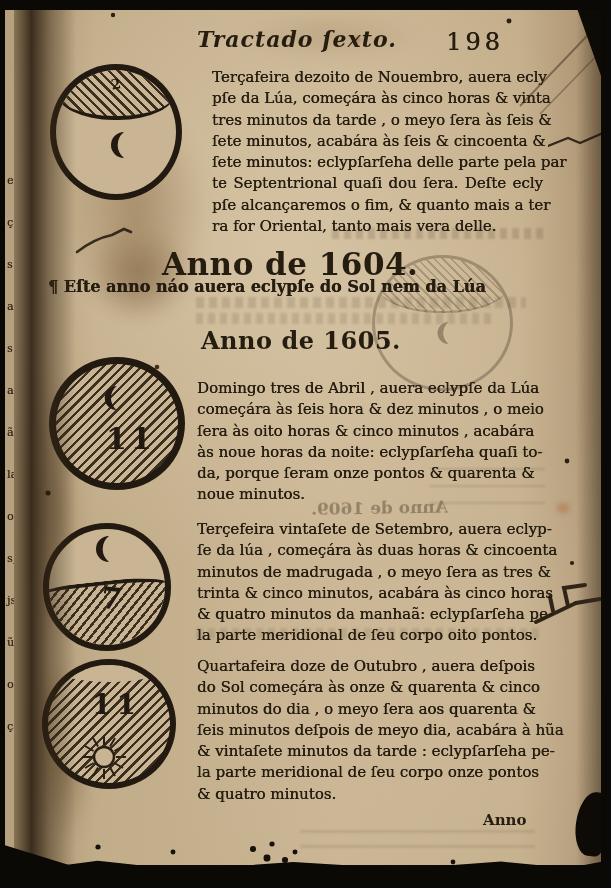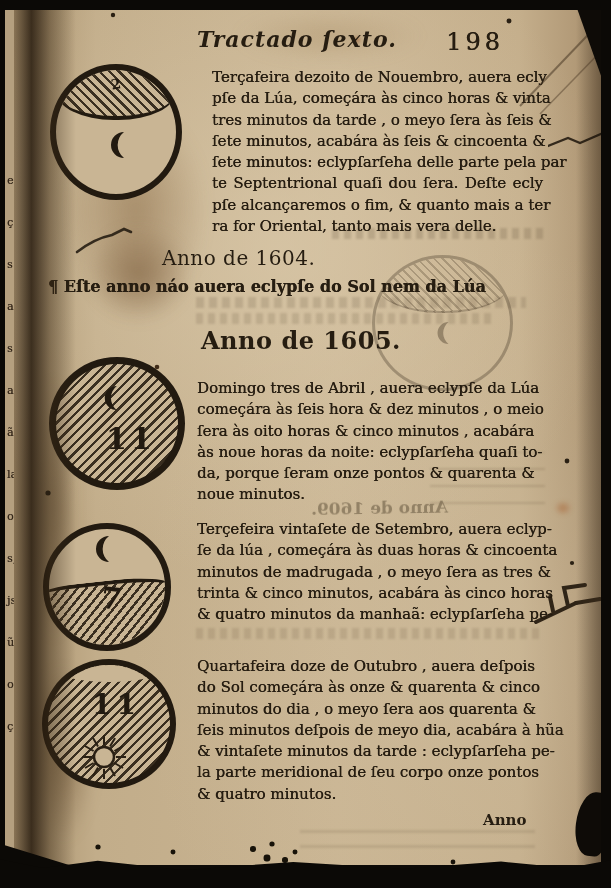--- a/index.html
+++ b/index.html
@@ -41,21 +41,21 @@
   #blob-right{left:576px;top:792px;width:32px;height:64px;background:#0e0b07;
     border-radius:58% 12% 34% 52%;transform:rotate(7deg);}
 
   
   .tcol{line-height:21.3px;font-size:15px;text-shadow:.3px 0 0 currentColor;}
   .tline{text-align:justify;text-align-last:justify;text-justify:inter-word;white-space:nowrap;}
   .tline:last-child{text-align-last:auto;}
   #running-title{left:197px;top:26px;font-size:22px;font-style:italic;font-weight:600;letter-spacing:1px;}
   #folio{left:446px;top:28px;font-size:24px;letter-spacing:4px;text-shadow:.4px 0 0 currentColor;}
   #para-nov{left:212px;top:59px;width:331px;margin-top:8px;}
-  #h-1604{left:162px;top:246px;font-size:20px;font-weight:400;letter-spacing:.5px;white-space:nowrap;}
+  #h-1604{left:162px;top:246px;font-size:31px;font-weight:700;letter-spacing:.5px;white-space:nowrap;}
   #note-1604{left:48px;top:277px;font-size:16px;font-weight:600;white-space:nowrap;text-shadow:.3px 0 0 currentColor;}
   #h-1605{left:201px;top:326px;font-size:24px;font-weight:600;letter-spacing:.5px;white-space:nowrap;text-align:center;}
   #para-apr{left:197px;top:378px;width:330px;}
   #para-sep{left:197px;top:519px;width:331px;}
   #para-oct{left:197px;top:656px;width:328px;}
   #catchword{left:483px;top:811px;font-size:15px;font-weight:600;}
   #margin-fragments{left:3px;top:150px;width:18px;font-size:11px;line-height:42px;color:rgba(45,33,20,.8);text-align:left;}
 
   
   .circle{box-sizing:border-box;border:6px solid #221a10;border-radius:50%;overflow:hidden;background:#c9b594;}
@@ -197,20 +197,21 @@
       <div class="tline">da, porque ſeram onze pontos &amp; quarenta &amp;</div>
       <div class="tline">noue minutos.</div>
     </div>
 
   <div class="abs tcol" id="para-sep">
       <div class="tline">Terçefeira vintaſete de Setembro, auera eclyp-</div>
       <div class="tline">ſe da lúa ,  começára às duas horas &amp; cincoenta</div>
       <div class="tline">minutos de madrugada , o meyo ſera as tres &amp;</div>
       <div class="tline">trinta &amp; cinco minutos, acabára às cinco horas</div>
       <div class="tline">&amp; quatro minutos da manhaã: eclypſarſeha pe-</div>
+      <div class="tline">la parte meridional de ſeu corpo oito pontos.</div>
     </div>
   <div class="abs circle" id="diag-sep">
     <div class="abs low hatch"></div>
     <svg class="abs moon" width="26" height="30" viewBox="0 0 26 30">
       <path d="M16 2 A13 13 0 1 0 16 28 A16.5 16.5 0 0 1 16 2 Z" fill="#221a10"></path>
     </svg>
     <div class="abs pts">7</div>
   </div>
 
   <svg class="abs" style="left:528px;top:558px;" width="80" height="75" viewBox="0 0 80 75">

